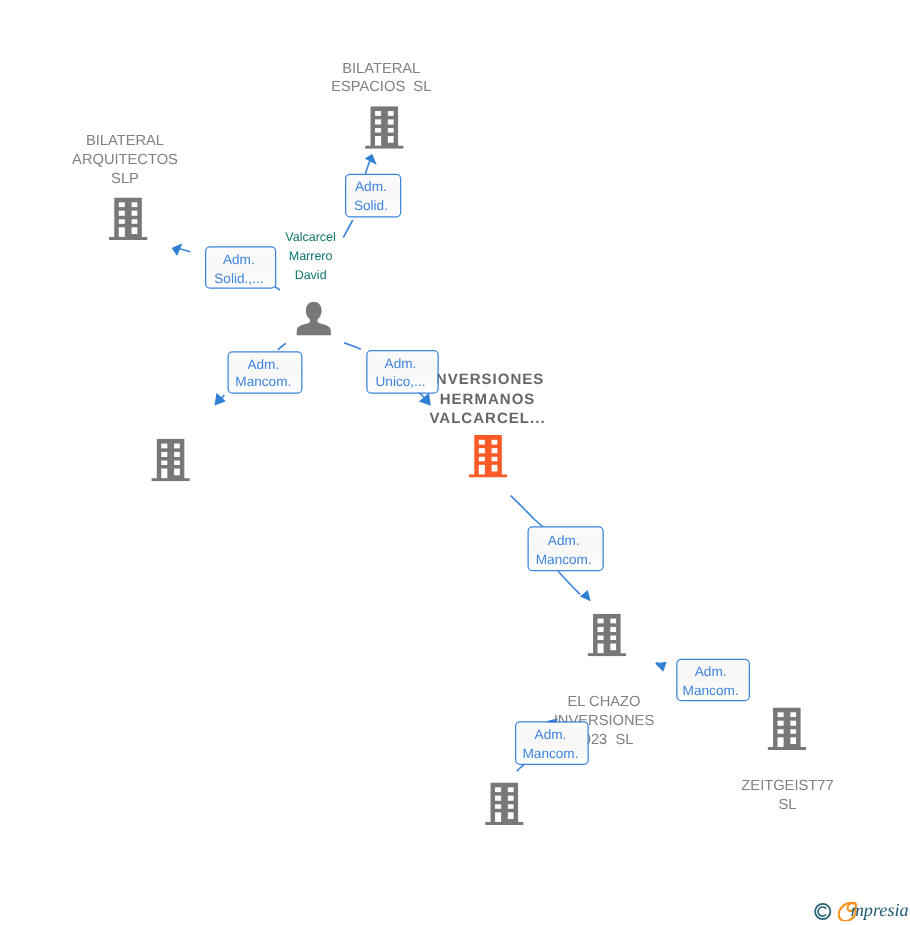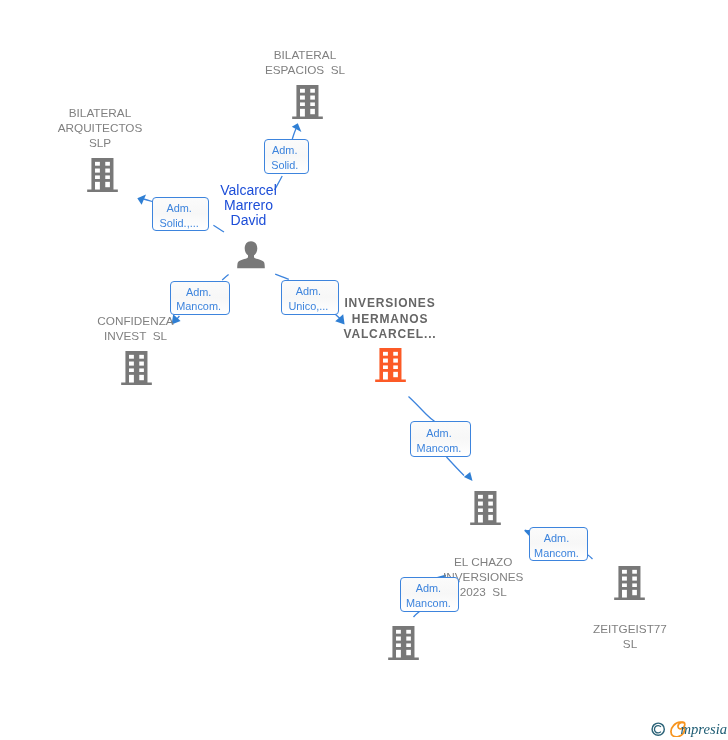--- a/index.html
+++ b/index.html
@@ -7,28 +7,28 @@
        font-family:"Liberation Sans",sans-serif;position:relative;overflow:hidden;}
   .stage{position:absolute;left:0;top:0;width:728px;height:736px;will-change:transform;transform:translateZ(0);}
 
   svg.edges{position:absolute;left:0;top:0;width:728px;height:740px;}
   svg.edges path.edge{fill:none;stroke:#3d84dd;stroke-width:1.3;}
   svg.edges polygon.head{fill:#2f7fd4;}
 
   .node{position:absolute;}
   .node .cap{color:#808080;font-size:11.75px;line-height:15.1px;white-space:pre-wrap;text-align:center;}
   .node.focus .cap{color:#666666;font-weight:bold;font-size:12px;letter-spacing:.82px;line-height:15.5px;}
-  .node.person .cap{font-size:14px;line-height:15.2px;color:#1d4ed8;}
+  .node.person .cap{font-size:10px;line-height:15.2px;color:#0f766e;}
   .iconwrap{position:absolute;}
 
   .chip{position:absolute;border:1.5px solid #3d84dd;border-radius:4px;
         background:linear-gradient(180deg,#fbfbfb 0%,#f7f7f7 48%,#ffffff 100%);
         color:#3d84dd;font-size:10.9px;line-height:14.6px;text-align:center;padding-top:3px;padding-right:3px;
         box-sizing:border-box;display:flex;flex-direction:column;
-        justify-content:center;align-items:center;white-space:pre-wrap;}
+        justify-content:center;align-items:center;white-space:pre-wrap;margin-left:12px;}
 
   .brand{position:absolute;left:651px;top:720px;}
   .brand .copymark{position:absolute;left:0;top:1.5px;}
   .brand .emark{position:absolute;left:19.2px;top:0.8px;}
   .brand .word{position:absolute;left:29.5px;top:1.2px;font-family:"Liberation Serif",serif;
                font-style:italic;font-size:14.6px;line-height:16px;color:#1d5c73;white-space:nowrap;}
   .brand .hidden-initial{visibility:hidden;font-size:0;}
 </style>
 </head>
 <body>
@@ -119,24 +119,20 @@
   </div>
   <div class="iconwrap" style="left:237px;top:241px;">
     <svg class="glyph" width="28" height="27.5" viewBox="0 0 28 27.5">
       <path fill="#787878" d="M14 0.3 C9.8 0.3 7.7 3.5 7.7 7.5 C7.7 10.6 9.3 13.3 11.0 14.3
         L11.0 16.0 C11.0 17.2 9.2 17.6 7.2 18.1 C4.2 18.9 1.7 20.0 0.95 21.3
         C0.35 22.3 0.2 25.4 0.2 27.2 L27.8 27.2 C27.8 25.4 27.65 22.3 27.05 21.3
         C26.3 20.0 23.8 18.9 20.8 18.1 C18.8 17.6 17.0 17.2 17.0 16.0
         L17.0 14.3 C18.7 13.3 20.3 10.6 20.3 7.5 C20.3 3.5 18.2 0.3 14 0.3 Z"></path>
     </svg>
   </div>
-  <div class="node" style="left:45.5px;top:313.0px;width:180px;">
-    <div class="cap">CONFIDENZA
-INVEST  SL</div>
-  </div>
   <div class="iconwrap" style="left:121px;top:351.2px;">
     <svg class="glyph" width="31.0" height="34.1" viewBox="0 0 29.9 33.25">
       <path fill="#787878" d="M4.15 0 H25.65 V30.75 H29.9 V33.25 H0 V30.75 H4.15 Z"></path>
       <g fill="#ffffff">
         <rect x="7.65" y="3.75" width="4.75" height="3.75"></rect>
           <rect x="17.65" y="3.75" width="4.5" height="3.75"></rect>
         <rect x="7.65" y="10.25" width="4.75" height="4.0"></rect>
           <rect x="17.65" y="10.25" width="4.5" height="4.0"></rect>
         <rect x="7.65" y="17.0" width="4.75" height="3.5"></rect>
           <rect x="17.65" y="17.0" width="4.5" height="3.5"></rect>

